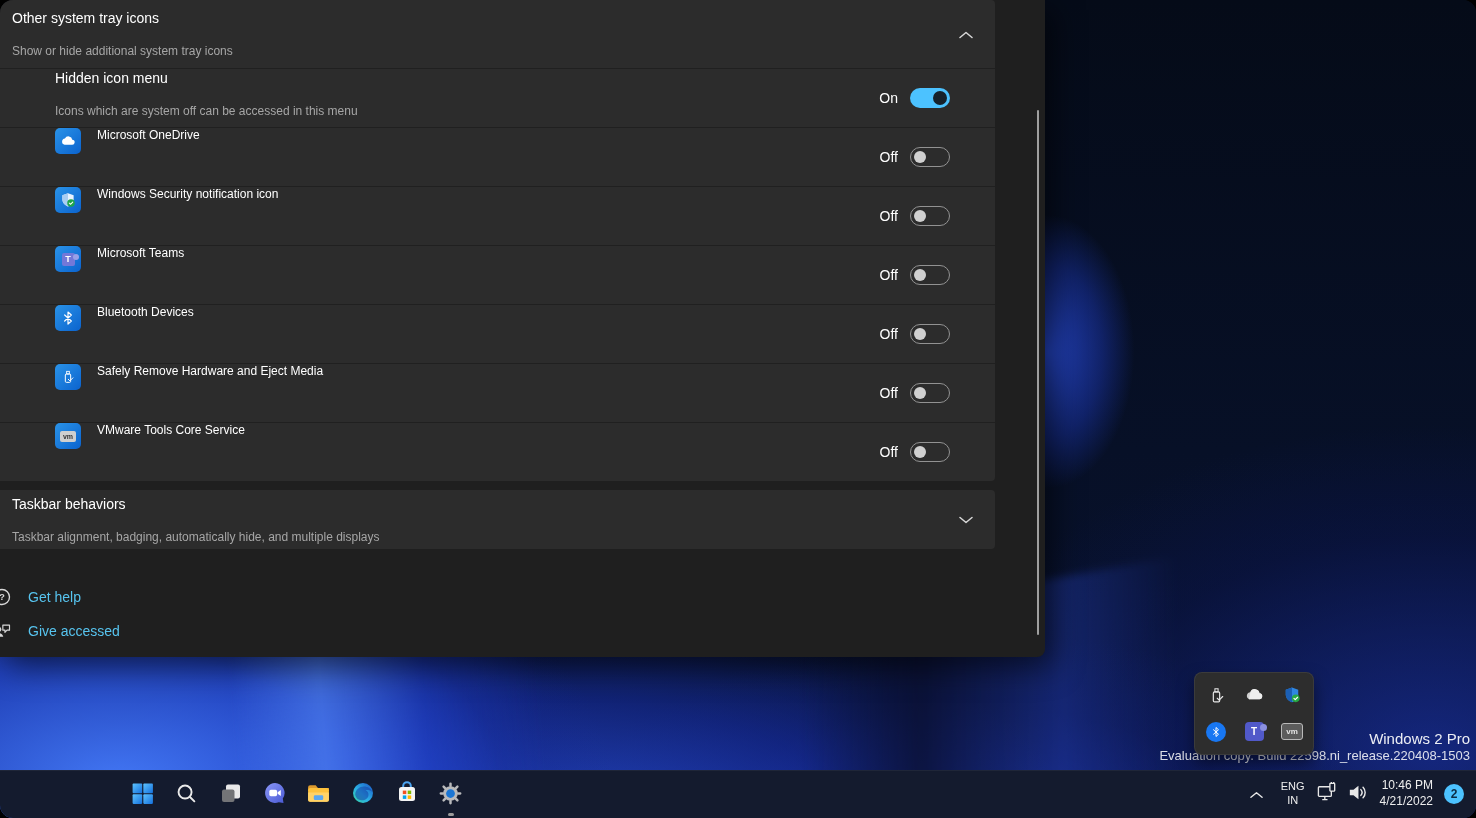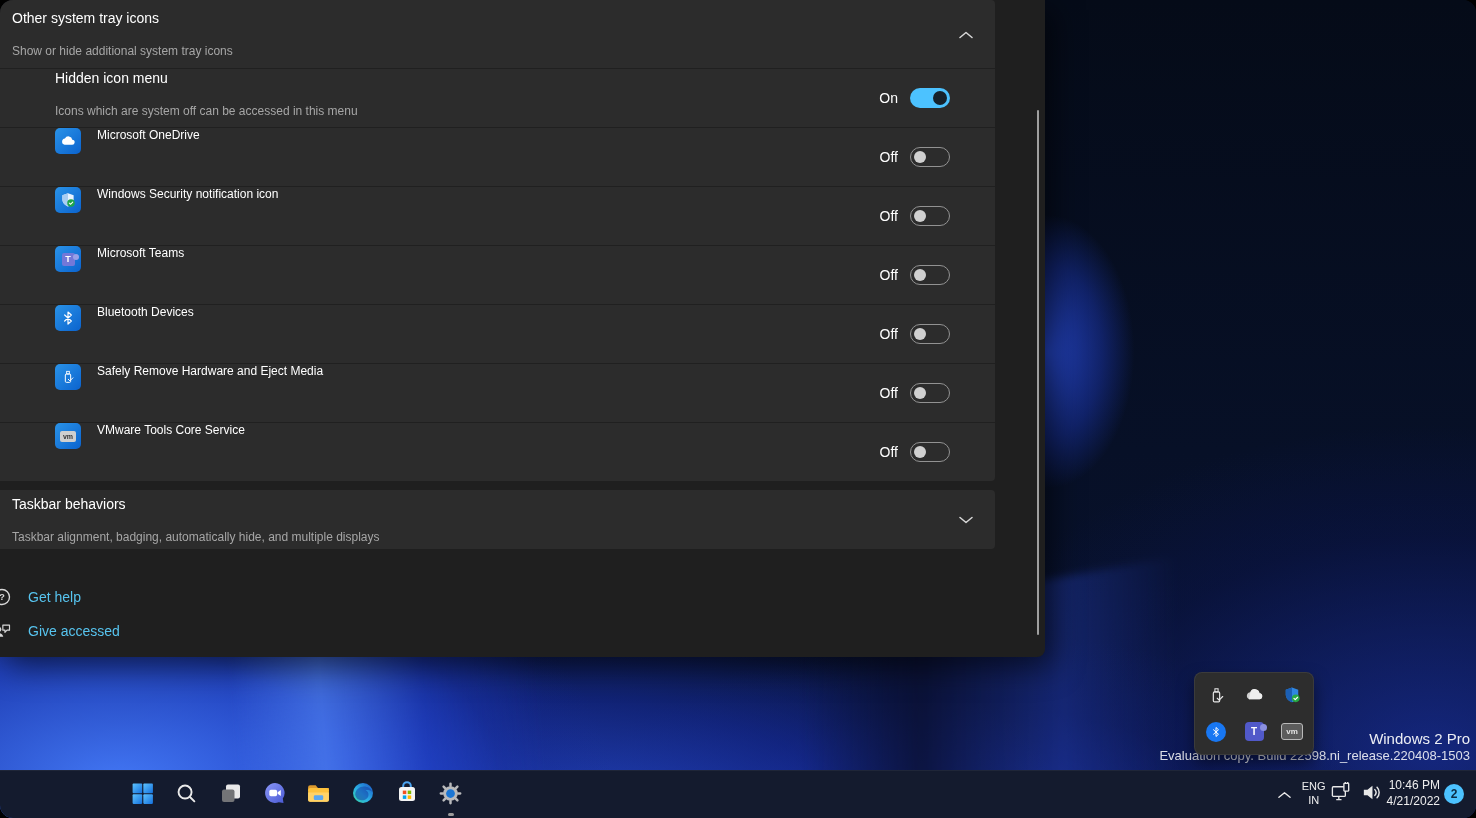--- a/index.html
+++ b/index.html
@@ -72,21 +72,21 @@
     display:flex;align-items:center;justify-content:center;position:relative;}
   .teams-fly .bump{position:absolute;right:-3px;top:2px;width:7px;height:7px;border-radius:50%;background:#8b90e0;}
   .vm-fly{width:20px;height:15px;border-radius:3px;background:#5c5c5c;border:1.5px solid #b9b9b9;color:#e6e6e6;
     font-size:8px;font-weight:bold;display:flex;align-items:center;justify-content:center;}
 
   
   .taskbar{position:absolute;left:0;bottom:0;width:1476px;height:48px;background:#141b2e;border-top:1px solid rgba(255,255,255,.05);box-sizing:border-box;}
   .tb-apps{position:absolute;left:126px;top:0;height:48px;display:flex;align-items:center;gap:11px;}
   .tb-btn{width:33px;height:33px;border-radius:5px;display:flex;align-items:center;justify-content:center;position:relative;cursor:pointer;}
   .run-dot{position:absolute;bottom:-4px;left:50%;transform:translateX(-50%);width:6px;height:3px;border-radius:2px;background:#9b9b9b;}
-  .tb-tray{position:absolute;right:12px;top:0;height:46px;display:flex;align-items:center;gap:4px;}
+  .tb-tray{position:absolute;right:12px;top:0;height:46px;display:flex;align-items:center;gap:11px;}
   .lang{font-size:11px;color:#eee;text-align:center;line-height:1.25;cursor:pointer;}
   .clock{font-size:12px;color:#eee;text-align:right;line-height:1.3;cursor:pointer;}
   .badge{width:20px;height:20px;border-radius:50%;background:#4cc2ff;color:#0b2b44;font-size:12px;font-weight:bold;
     display:flex;align-items:center;justify-content:center;cursor:pointer;}
   .sys-icons{display:flex;align-items:center;gap:7px;}
 </style>
 </head>
 <body>
 
 <div class="screen">

